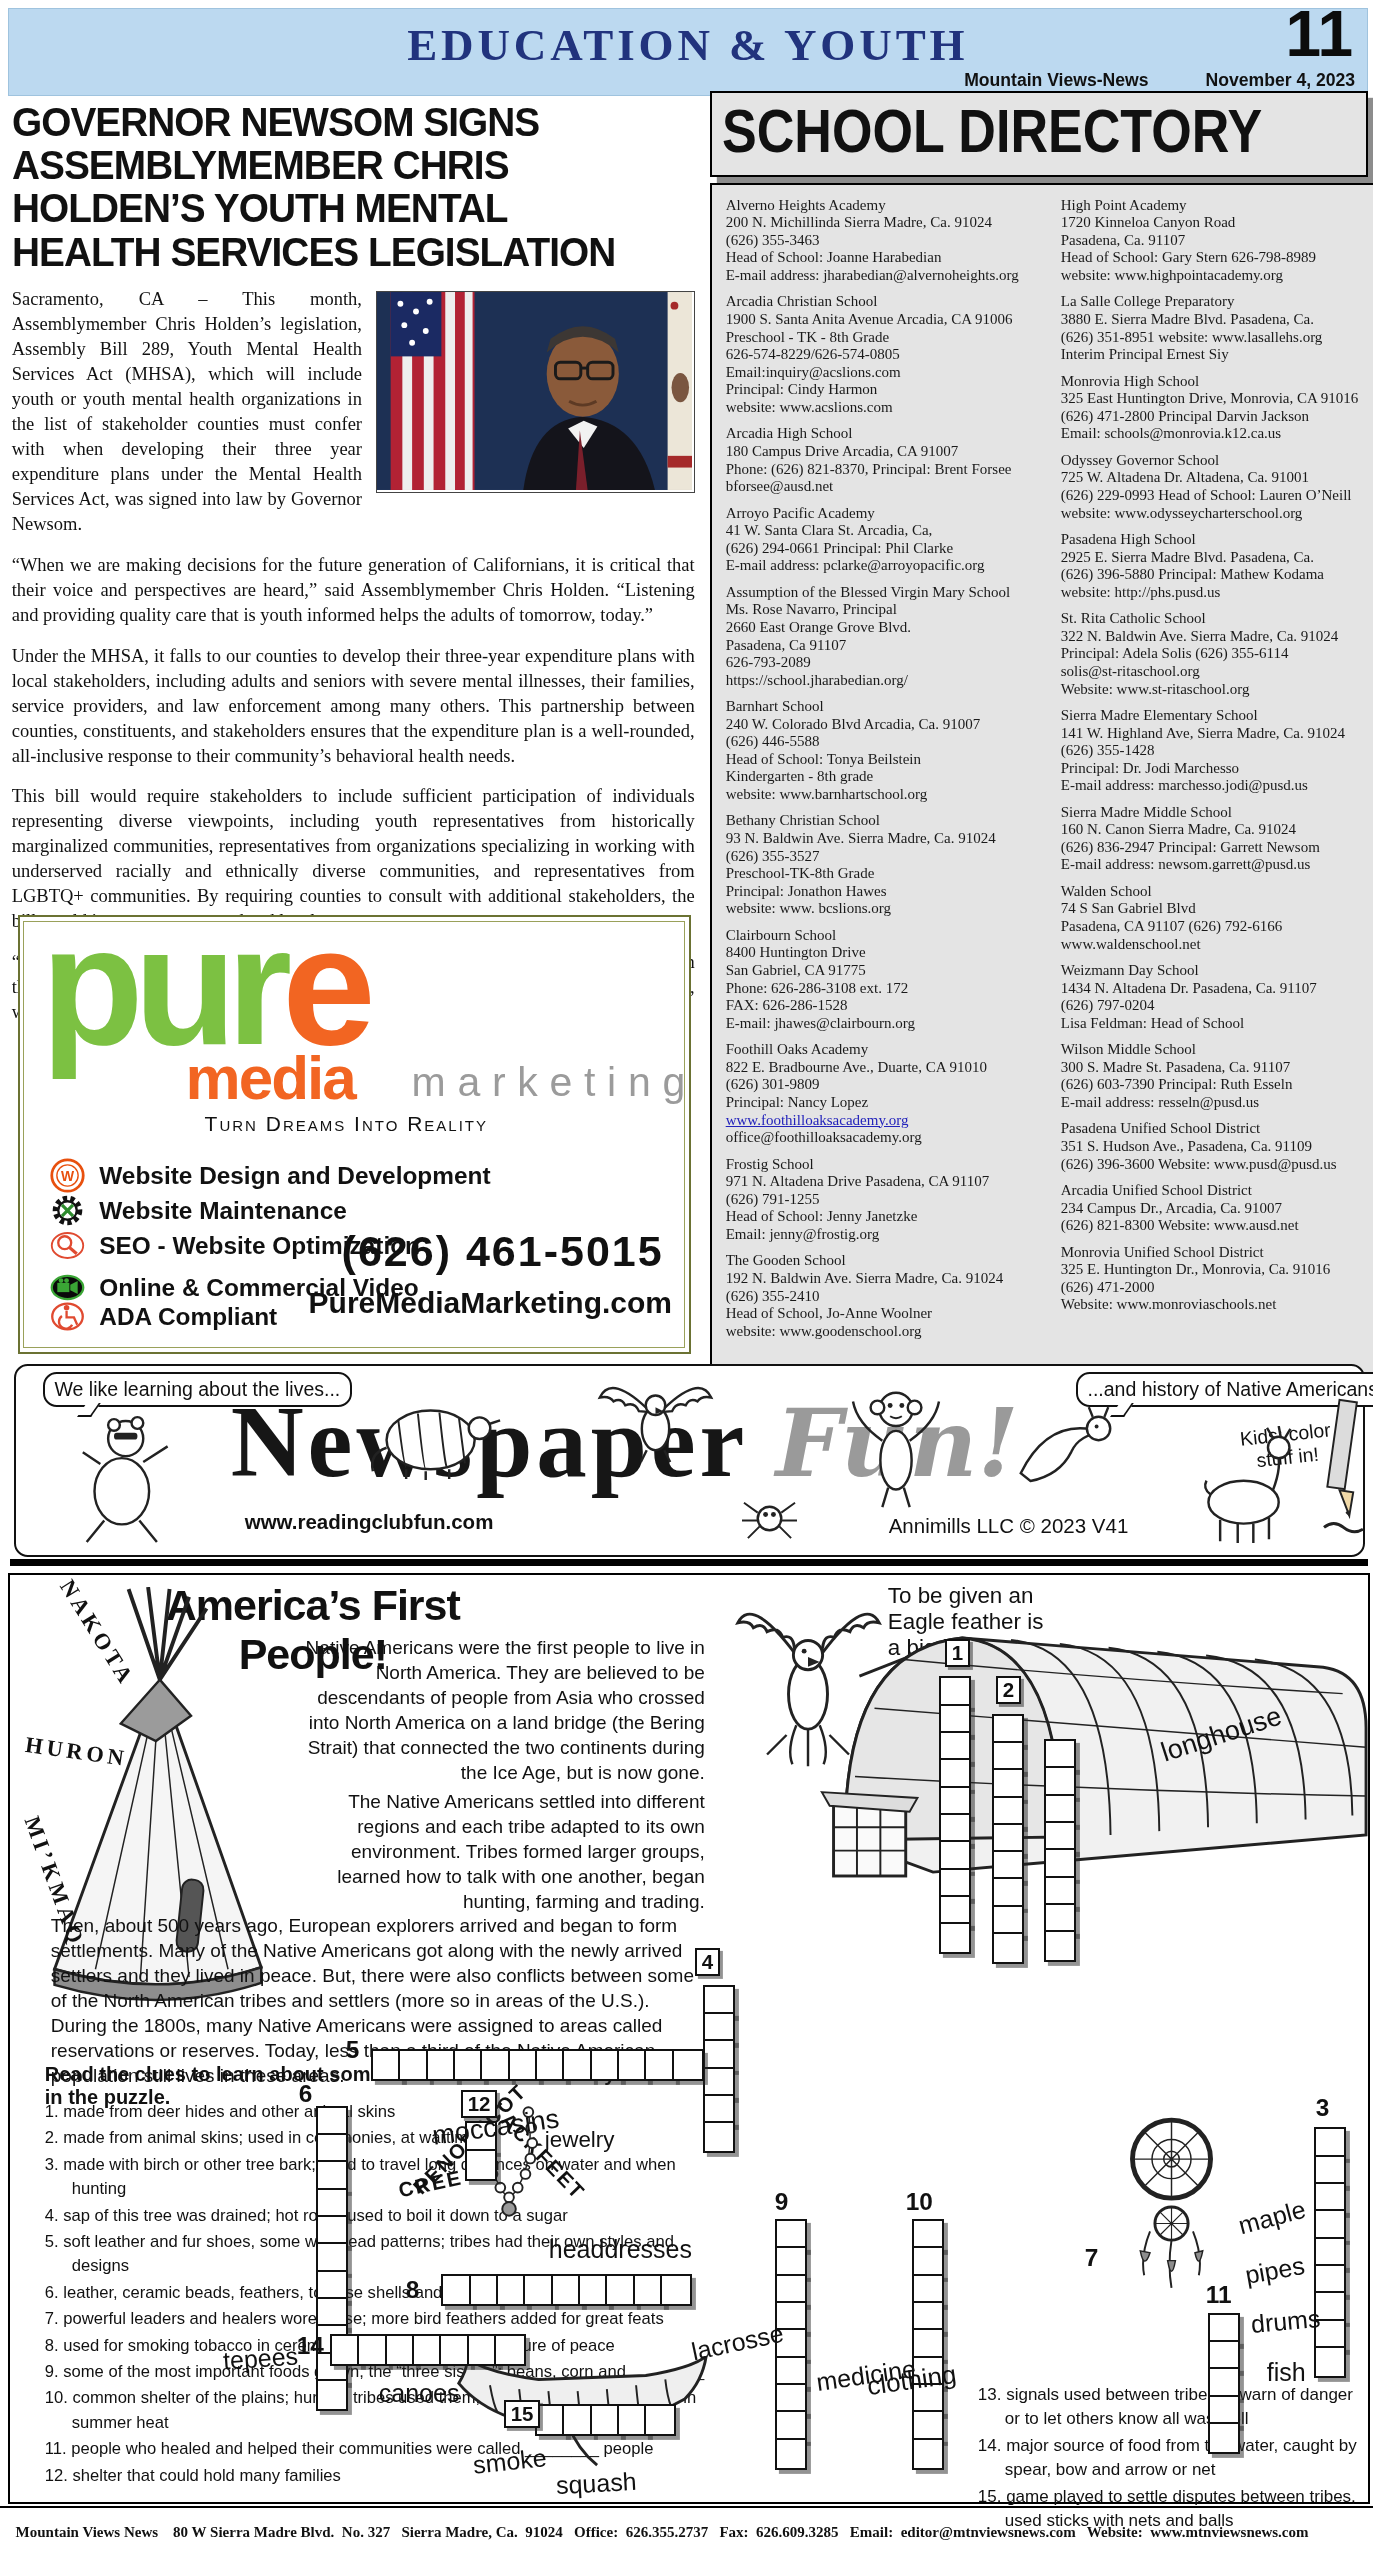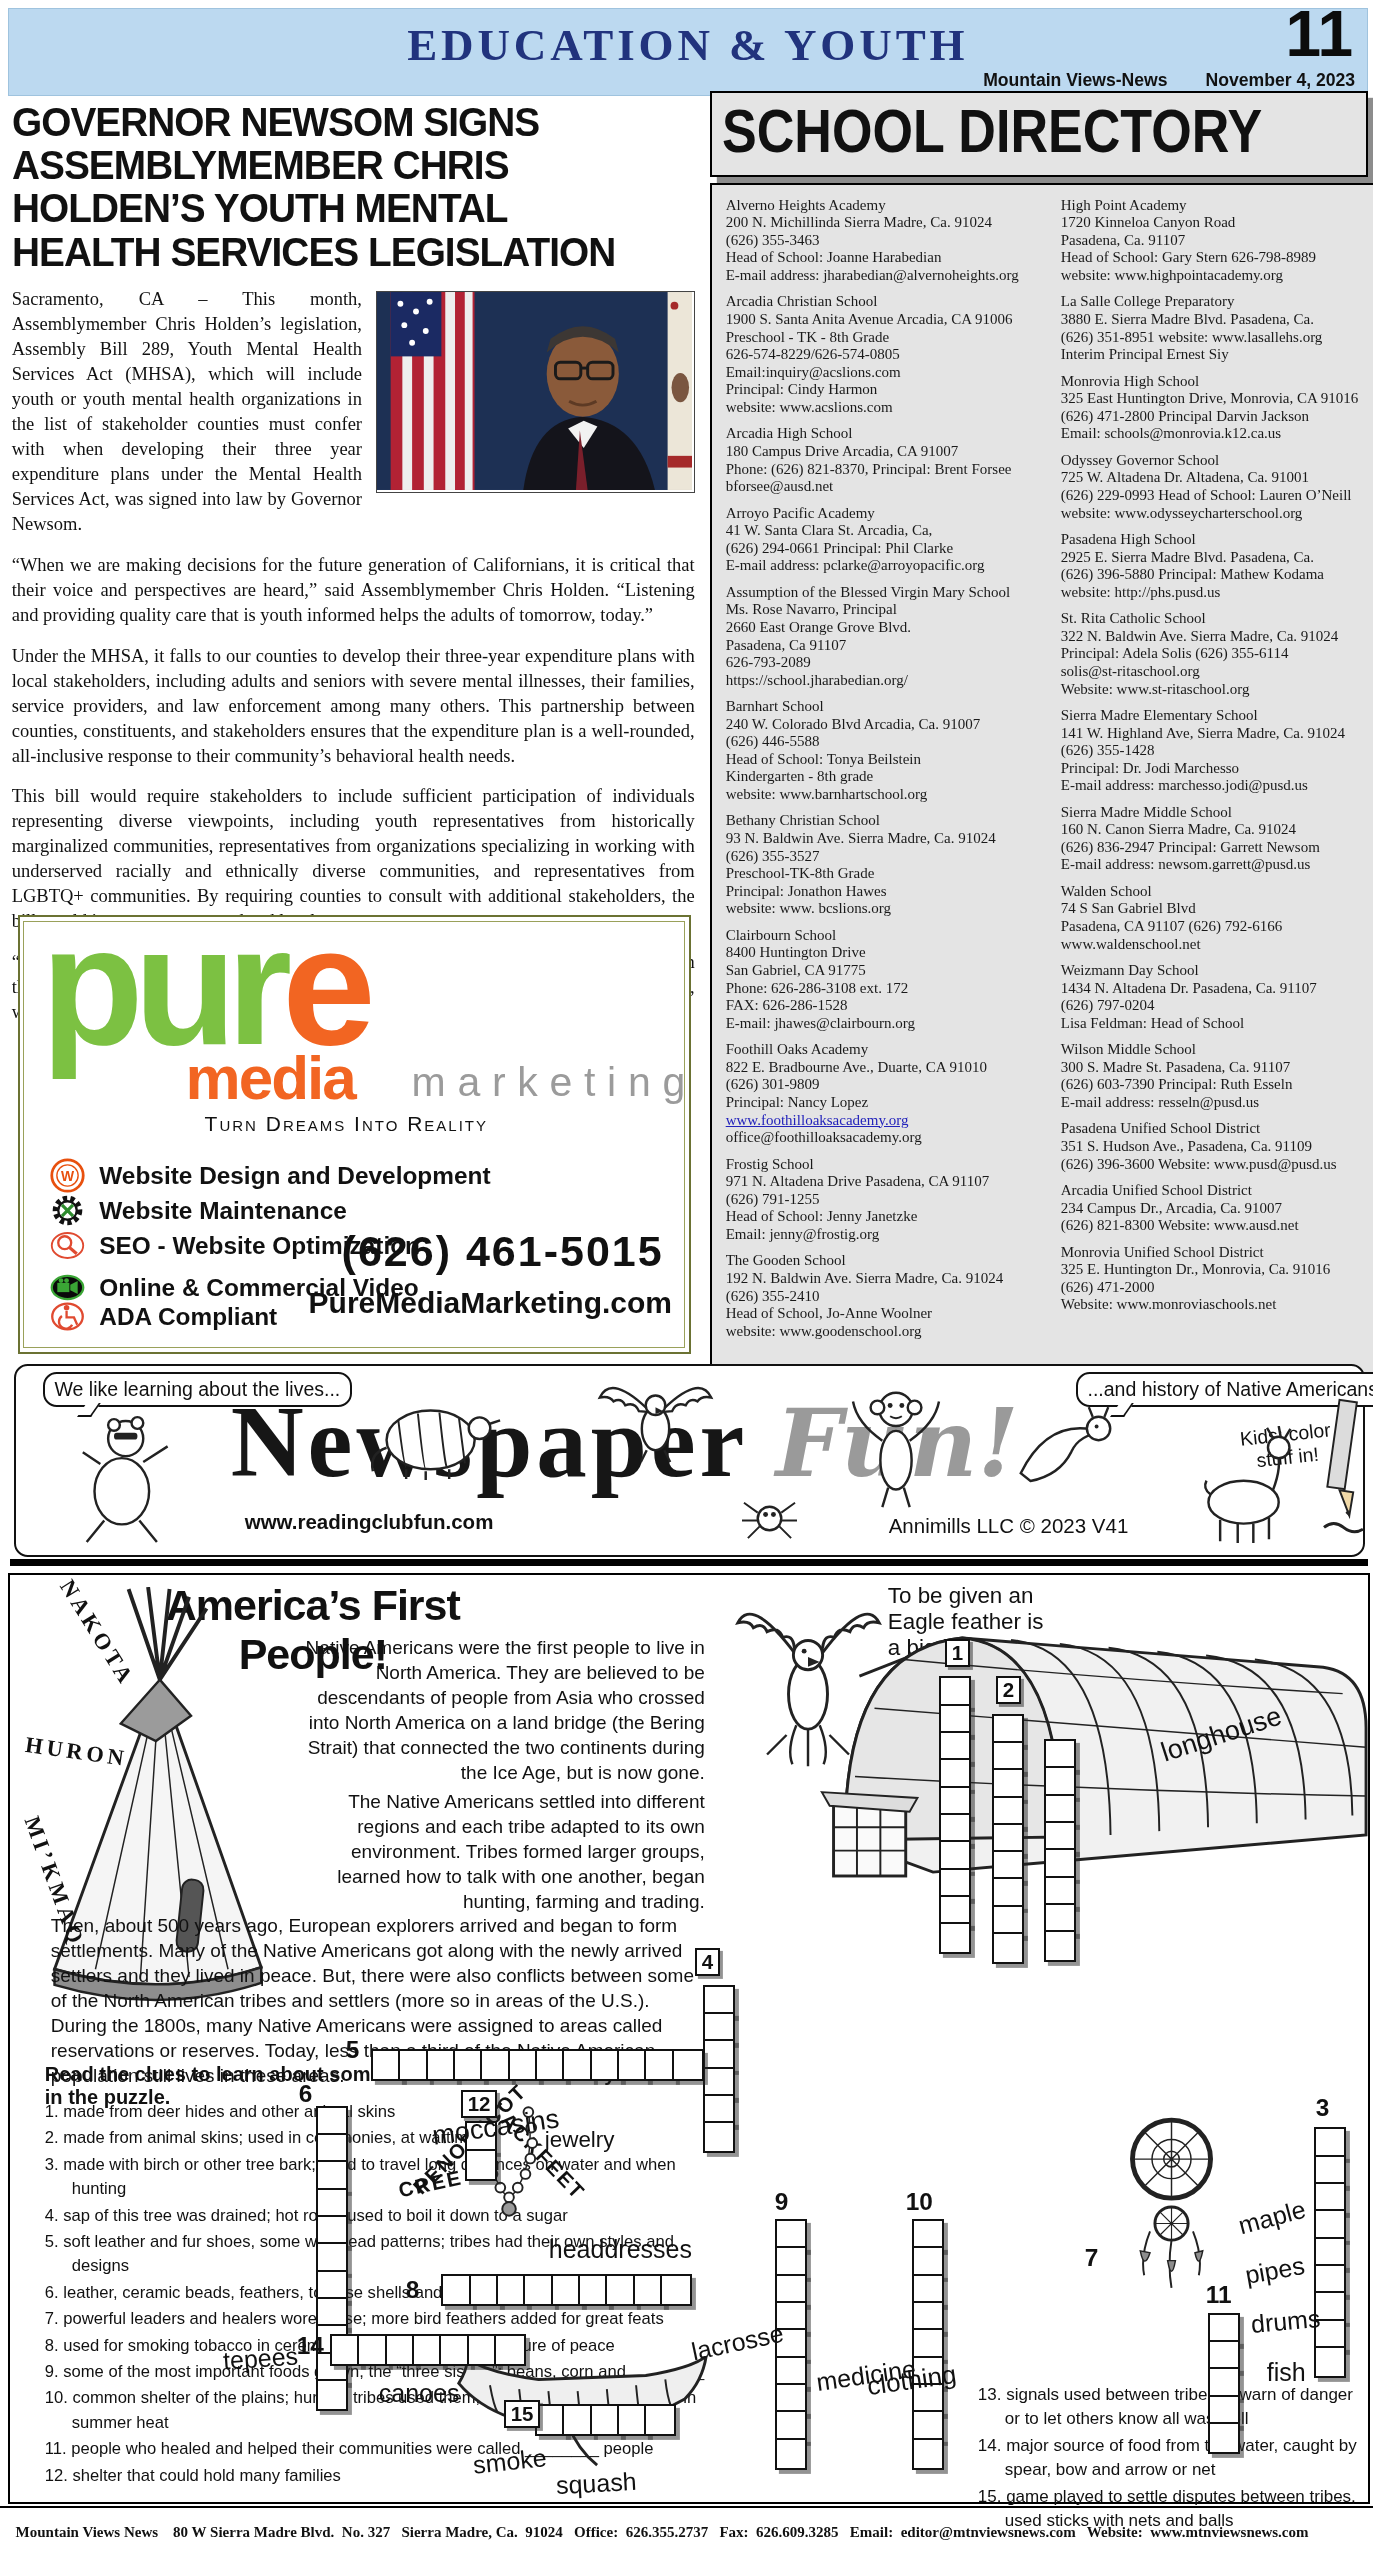--- a/index.html
+++ b/index.html
@@ -6,21 +6,21 @@
   body{width:1374px;height:2576px;position:relative;background:#fff;
        font-family:"Liberation Sans",sans-serif;color:#111;overflow:hidden}
   .abs{position:absolute}
 
   
   .hdr{left:7.8px;top:7.8px;width:1358px;height:86px;background:#bcd9f0;border:1px solid #9fc3de}
   .hdr-title{width:100%;text-align:center;top:9.8px;font-family:"Liberation Serif",serif;
              font-weight:bold;font-size:45px;letter-spacing:3.9px;color:#21337d}
   .hdr-num{right:13.7px;top:-11.7px;font-size:64px;font-weight:bold;color:#0c0c0c}
   .hdr-mast{right:11.7px;bottom:3.9px;font-size:17.6px;font-weight:bold}
-  .hdr-mast span{margin-left:33px}
+  .hdr-mast span{margin-left:52px}
 
   
   .article{left:11.7px;top:101px;width:683px}
   .headline{font-size:40px;line-height:1.08;font-weight:bold;letter-spacing:-1px;
             transform:scaleX(.97);transform-origin:left top}
   .body-copy{margin-top:13.7px;font-family:"Liberation Serif",serif;font-size:18.5px;
              line-height:25px;text-align:justify}
   .body-copy p{margin:0 0 15.6px 0}
   .photo{float:right;width:317px;height:200px;margin:3.9px 0 7.8px 13.7px;border:1px solid #444}
 

